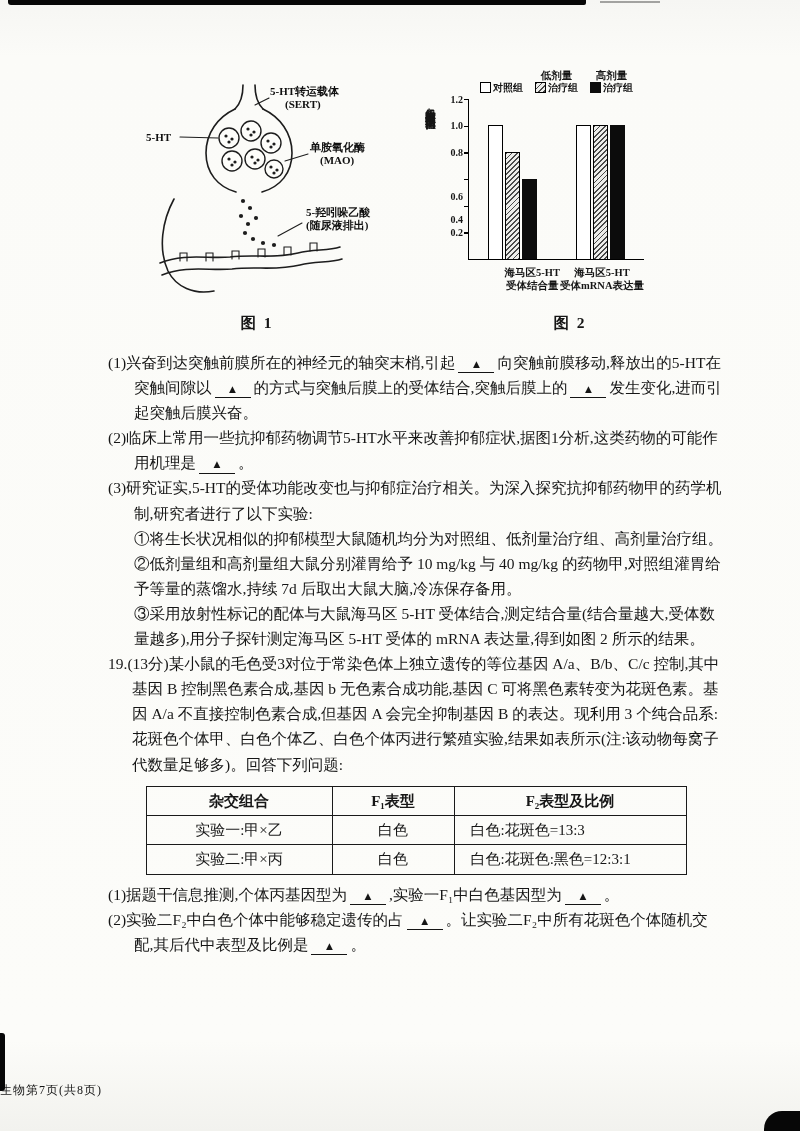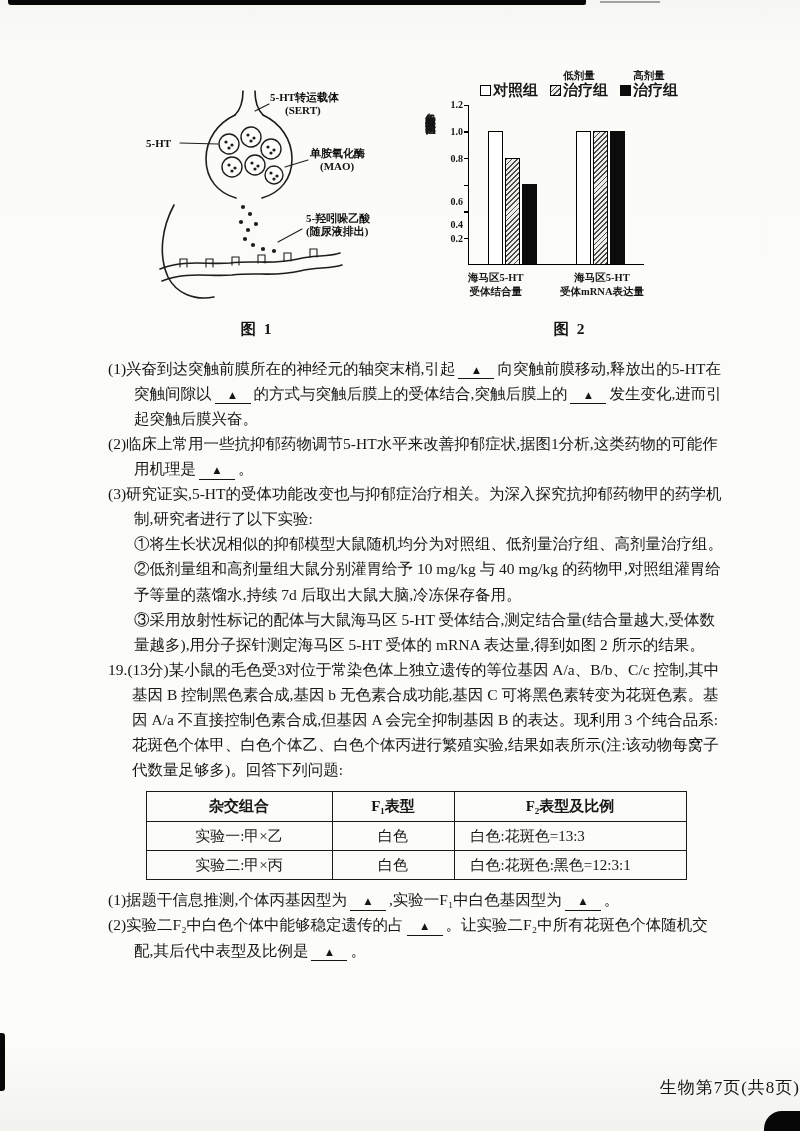--- a/index.html
+++ b/index.html
@@ -25,54 +25,54 @@
   .ln{fill:none;stroke:#1d1d1d;stroke-width:1.6;stroke-linecap:round;stroke-linejoin:round}
   .thin{fill:none;stroke:#1d1d1d;stroke-width:1.1;stroke-linecap:round}
   .ves{fill:#fdfdfa;stroke:#1d1d1d;stroke-width:1.4}
   .dot{fill:#1d1d1d;stroke:none}
 
   
   .fig2-box{width:256px}
   .chart-legend{display:flex;gap:12px;align-items:flex-end;margin-left:58px;margin-bottom:6px}
   .legend-item{display:flex;flex-direction:column;align-items:center;line-height:1.15}
   .legend-top{font-size:10.5px;font-weight:700;min-height:12px}
-  .legend-row{display:flex;align-items:center;font-size:15px;font-weight:700}
+  .legend-row{display:flex;align-items:center;font-size:10px;font-weight:700}
   .swatch{width:11px;height:11px;border:1.2px solid #000;margin-right:2px;flex:none;display:inline-block}
   .swatch.plain,.bar.plain{background:#fff}
   .swatch.hatch,.bar.hatch{background-color:#ededea;background-image:repeating-linear-gradient(135deg,rgba(45,45,45,.85) 0 1.3px,transparent 1.3px 3.6px)}
   .swatch.solid,.bar.solid{background:#0c0c0c;border-color:#0c0c0c}
   .chart-area{display:flex;align-items:stretch}
   .y-axis-label{writing-mode:vertical-lr;font-size:10.5px;font-weight:700;display:flex;align-items:center;height:162px;letter-spacing:1px;width:16px}
   .chart-plot{position:relative;width:176px;height:160px;border-left:1.6px solid #000;border-bottom:1.6px solid #000;margin-left:30px;display:flex;justify-content:space-around;align-items:flex-end}
   .y-tick-label{position:absolute;left:-31px;width:25px;text-align:right;font-size:10px;font-weight:700;line-height:1}
   .y-tick{position:absolute;left:-5px;width:5px;height:1.3px;background:#000}
   .bar-cluster{display:flex;align-items:flex-end}
   .bar{width:15px;border:1.2px solid #000;border-bottom:none;margin:0 1px}
-  .x-labels{display:flex;justify-content:space-between;width:176px;margin-left:46px;margin-top:4px}
+  .x-labels{display:flex;justify-content:flex-end;width:176px;margin-left:46px;margin-top:4px}
   .x-cat{text-align:center;font-size:10.5px;font-weight:700;line-height:1.3}
   .fig2-cap{margin-left:40px}
 
   
   .content{position:relative;z-index:2;padding:16px 76px 0 108px;font-size:15.5px;line-height:1.62}
   .content p{margin:0}
   .hang{padding-left:26px;text-indent:-26px}
   .ind{padding-left:26px}
   .q19-intro{margin-left:-24px;padding-left:24px;text-indent:-24px;margin-top:3px}
   .blank{display:inline-block;min-width:36px;border-bottom:1.6px solid #141414;text-align:center;font-size:11.5px;line-height:1;padding:0 8px 2px;margin:0 3px;vertical-align:0;text-indent:0}
 
   
   .cross-table{border-collapse:collapse;margin:9px auto 7px auto;font-size:15px}
   .cross-table th,.cross-table td{border:1.5px solid #1a1a1a;padding:2px 10px;height:27px;text-align:center}
   .cross-table th{font-weight:700}
   .cross-table th:nth-child(1){width:186px}
   .cross-table th:nth-child(2){width:122px}
   .cross-table th:nth-child(3){width:232px}
   .cross-table td.left{text-align:left;padding-left:16px}
 
-  .footer{position:absolute;left:16px;right:0;bottom:32px;text-align:right;font-size:17px;letter-spacing:1px;z-index:2}
+  .footer{position:absolute;left:0;right:0;bottom:32px;text-align:left;font-size:12px;letter-spacing:1px;z-index:2}
 </style>
 </head>
 <body>
 
 <div class="page">
   <div class="artifact art-top"></div>
   <div class="artifact art-top2"></div>
   <div class="artifact art-bl"></div>
   <div class="artifact art-br"></div>
 

